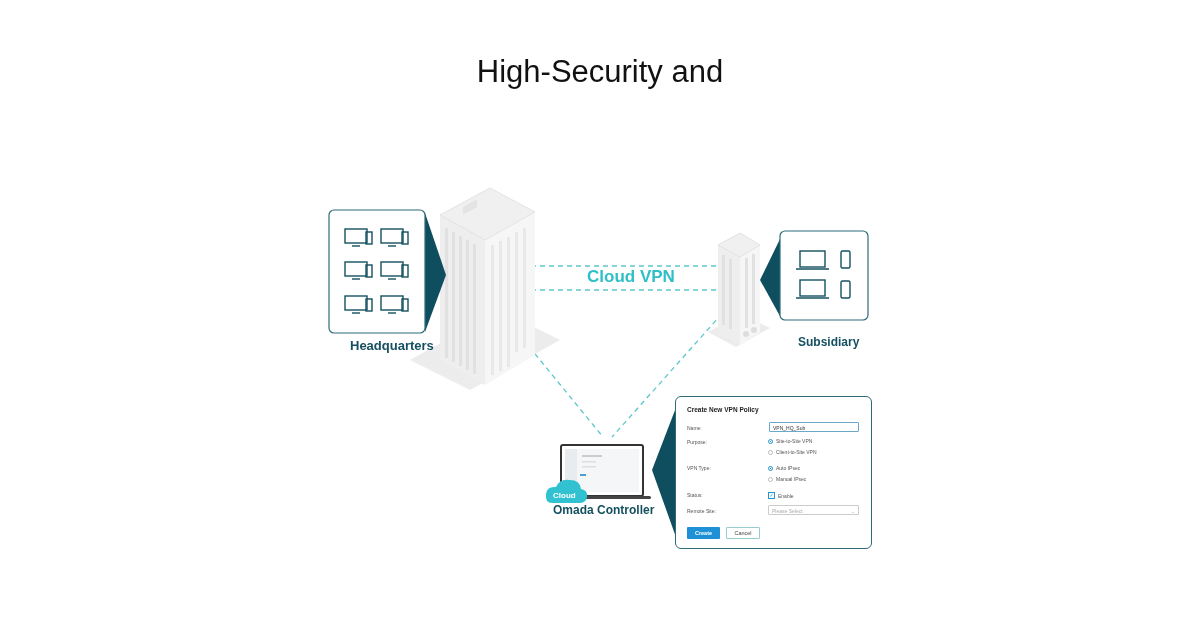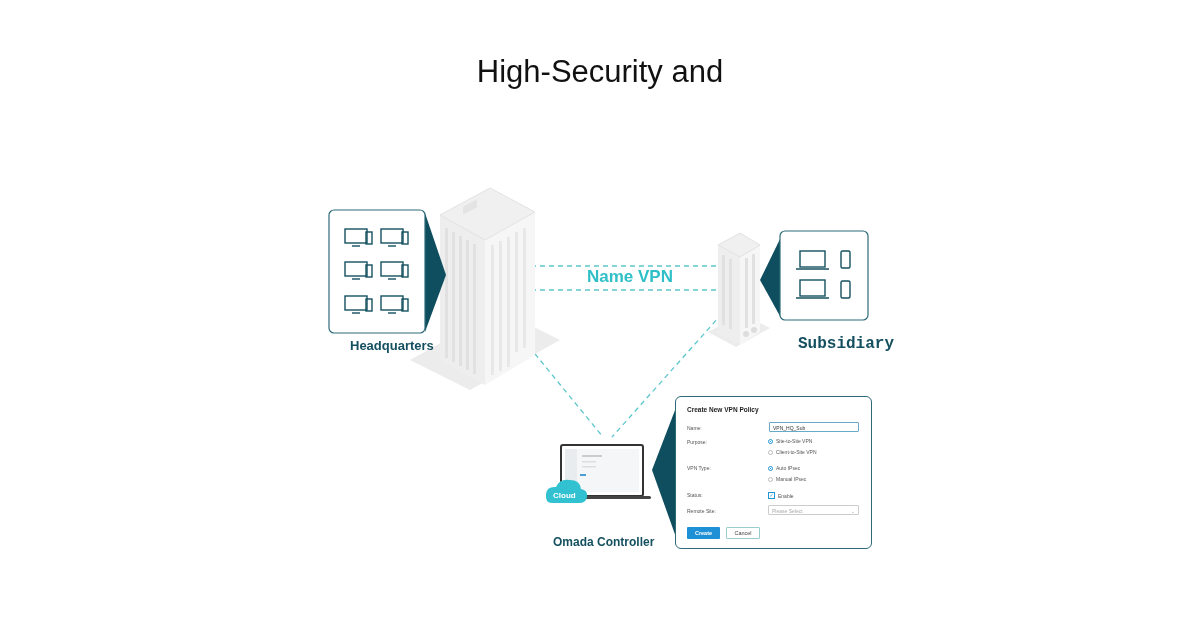--- a/index.html
+++ b/index.html
@@ -174,24 +174,24 @@
     <rect x="582" y="466" width="14" height="1.5" fill="#ddd"></rect>
     <rect x="580" y="474" width="6" height="2" fill="#4a9fd4"></rect>
     <rect x="555" y="496" width="96" height="3" rx="1.5" fill="#444"></rect>
     <path d="M552,503 Q545,503 546,494 Q547,486 556,487 Q560,478 570,480 Q580,480 581,489 Q588,490 587,497 Q586,503 579,503 Z" fill="#31c1d0"></path>
     <text class="cloud-text" x="553" y="498">Cloud</text>
   </g>
 
   <polygon points="677,405 652,470 677,540" fill="#0f4e5e"></polygon>
 </svg>
 
-<div class="ipsec">Name VPN</div>
+<div class="ipsec">Cloud VPN</div>
 <div class="label" style="left:350px; top:338px;">Headquarters</div>
-<div class="label" style="left:798px; top:335px; font-size:16px;font-family:Liberation Mono, monospace;">Subsidiary</div>
-<div class="label" style="left:553px; top:535px; font-size:12px;">Omada Controller</div>
+<div class="label" style="left:798px; top:335px; font-size:12px;">Subsidiary</div>
+<div class="label" style="left:553px; top:503px; font-size:12px;">Omada Controller</div>
 
 <div class="dialog">
   <div class="dlg-title">Create New VPN Policy</div>
 
   <div class="row-label" style="top:28px;">Name:</div>
   <div class="name-input">VPN_HQ_Sub</div>
 
   <div class="row-label" style="top:42px;">Purpose:</div>
   <div class="radio" style="top:41px;">
     <span class="dot on"></span>

